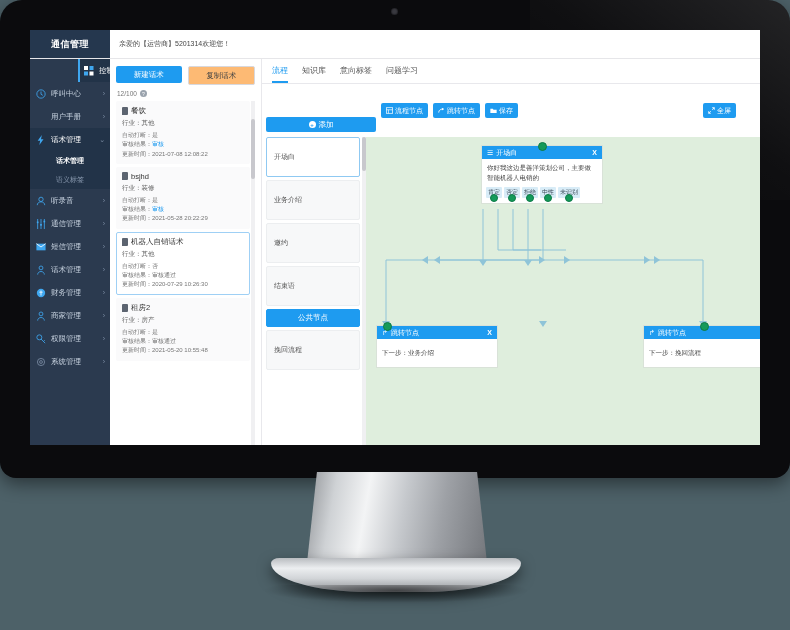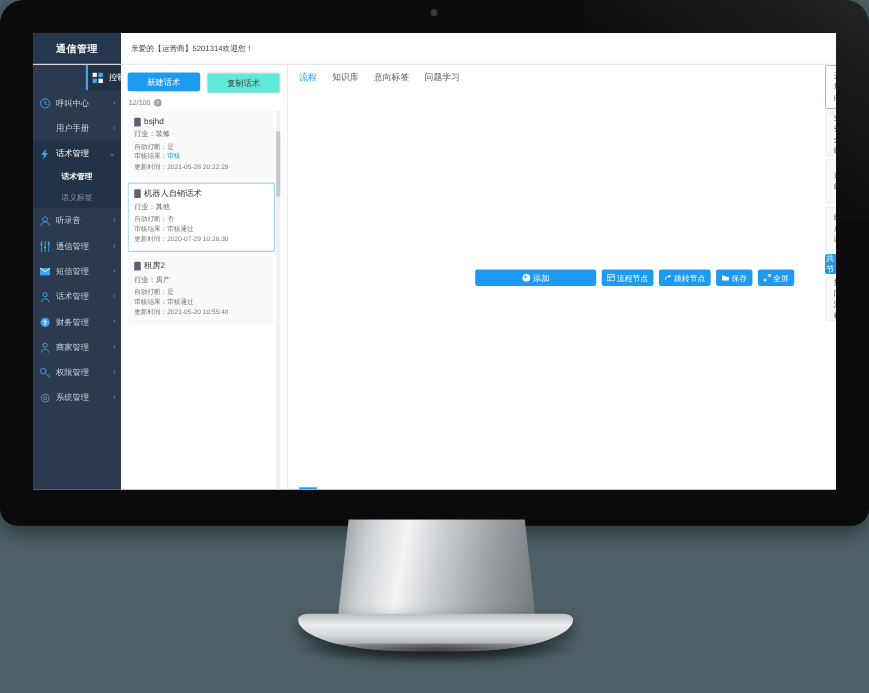--- a/index.html
+++ b/index.html
@@ -57,44 +57,44 @@
   .sub{height:19px;display:flex;align-items:center;justify-content:center;font-size:7px;color:#8a9ab0;}
   .sub.on{color:#fff;font-weight:bold;}
 
   
   #listpanel{width:152px;background:#fff;border-right:1px solid #e8e8ec;
     display:flex;flex-direction:column;padding:7px 6px 0 6px;box-sizing:border-box;}
   #listbtns{display:flex;gap:6px;}
   .lbtn{flex:1;height:17px;border-radius:2px;font-size:7.5px;display:flex;
     align-items:center;justify-content:center;cursor:pointer;}
   .lbtn.primary{background:#1e9bf0;color:#fff;}
-  .lbtn.ghost{background:#5eead4;color:#444;border:1px solid #d8d8dd;}
+  .lbtn.ghost{background:#fdba74;color:#444;border:1px solid #d8d8dd;}
   #counter{font-size:6.5px;color:#777;margin:5px 0 4px 1px;display:flex;align-items:center;gap:3px;}
   #counter .q{width:7px;height:7px;border-radius:50%;background:#9aa3ad;color:#fff;
     font-size:5px;display:flex;align-items:center;justify-content:center;}
   #listscroll{flex:1;overflow:hidden;position:relative;padding-right:5px;}
   .card{background:#fafafb;border:1px solid transparent;border-radius:2px;
     padding:4px 5px;margin-bottom:3px;}
   .card.sel{background:#fff;border-color:#9fd0f5;}
   .ctitle{font-size:7.5px;color:#333;display:flex;align-items:center;gap:3px;margin-bottom:3px;}
   .ctitle .fi{width:6px;height:8px;background:#5c6470;border-radius:1px 1px 1px 0;flex:0 0 6px;}
   .cmeta{font-size:6px;color:#777;line-height:1.55;}
   .cmeta .lnk{color:#1e9bf0;}
   .cline1{font-size:6.5px;color:#666;margin-bottom:3px;}
   #lscroll-track{position:absolute;right:0;top:0;width:4px;height:100%;background:#f0f0f2;}
   #lscroll-thumb{position:absolute;right:0;top:18px;width:4px;height:60px;background:#c8c8cd;border-radius:2px;}
 
   
-  #content{flex:1;background:#fff;display:flex;flex-direction:row;overflow:hidden;}
+  #content{flex:1;background:#fff;display:flex;flex-direction:column;overflow:hidden;}
   #tabs{display:flex;gap:14px;padding:6px 10px 0 10px;border-bottom:1px solid #e8e8ec;}
   .tab{font-size:8px;color:#555;padding-bottom:5px;cursor:pointer;}
   .tab.on{color:#1e9bf0;border-bottom:2px solid #1e9bf0;}
   #toolbar{display:flex;align-items:center;padding:5px 8px 5px 4px;gap:5px;}
   #addbtn{width:110px;height:15px;background:#1e9bf0;color:#fff;border-radius:2px;
-    font-size:7.5px;display:flex;align-items:center;justify-content:center;gap:3px;cursor:pointer;}
+    font-size:7.5px;display:flex;align-items:center;justify-content:center;gap:3px;cursor:pointer;margin-top:28px;}
   .plus{width:7px;height:7px;border-radius:50%;background:#fff;color:#1e9bf0;font-size:6px;
     display:flex;align-items:center;justify-content:center;font-weight:bold;line-height:1;}
   .tbtn{height:15px;background:#1e9bf0;color:#fff;border-radius:2px;font-size:7px;
     display:flex;align-items:center;justify-content:center;gap:2px;padding:0 5px;cursor:pointer;}
   .tbtn svg{width:7px;height:7px;}
   #fullbtn{margin-left:auto;margin-right:16px;}
   #workarea{flex:1;display:flex;padding:0 0 0 4px;overflow:hidden;}
 
   
   #nodecol{width:100px;position:relative;padding-right:6px;box-sizing:border-box;}
@@ -286,20 +286,32 @@
           <div class="lbtn primary">新建话术</div>
           <div class="lbtn ghost">复制话术</div>
         </div>
         <div id="counter">
           <span>12/100</span>
           <span class="q">?</span>
         </div>
 
         <div id="listscroll">
           <div id="list-items">
+              <div class="card">
+                <div class="ctitle">
+                  <span class="fi"></span>
+                  <span>餐饮</span>
+                </div>
+                <div class="cline1">行业：其他</div>
+                <div class="cmeta">
+                  <div>自动打断：是</div>
+                  <div><span>审核结果：</span><span class="lnk">审核</span></div>
+                  <div>更新时间：2021-07-08 12:08:22</div>
+                </div>
+              </div>
               <div class="card">
                 <div class="ctitle">
                   <span class="fi"></span>
                   <span>bsjhd</span>
                 </div>
                 <div class="cline1">行业：装修</div>
                 <div class="cmeta">
                   <div>自动打断：是</div>
                   <div><span>审核结果：</span><span class="lnk">审核</span></div>
                   <div>更新时间：2021-05-28 20:22:29</div>

